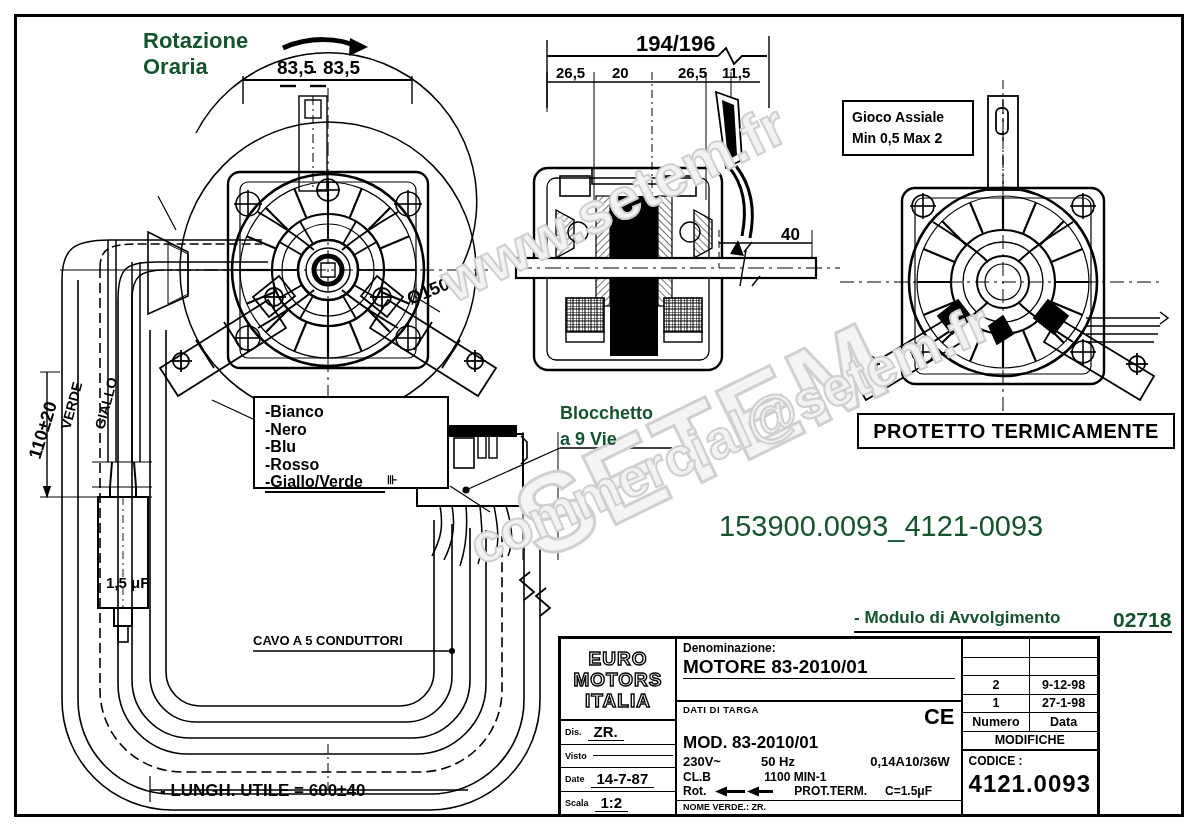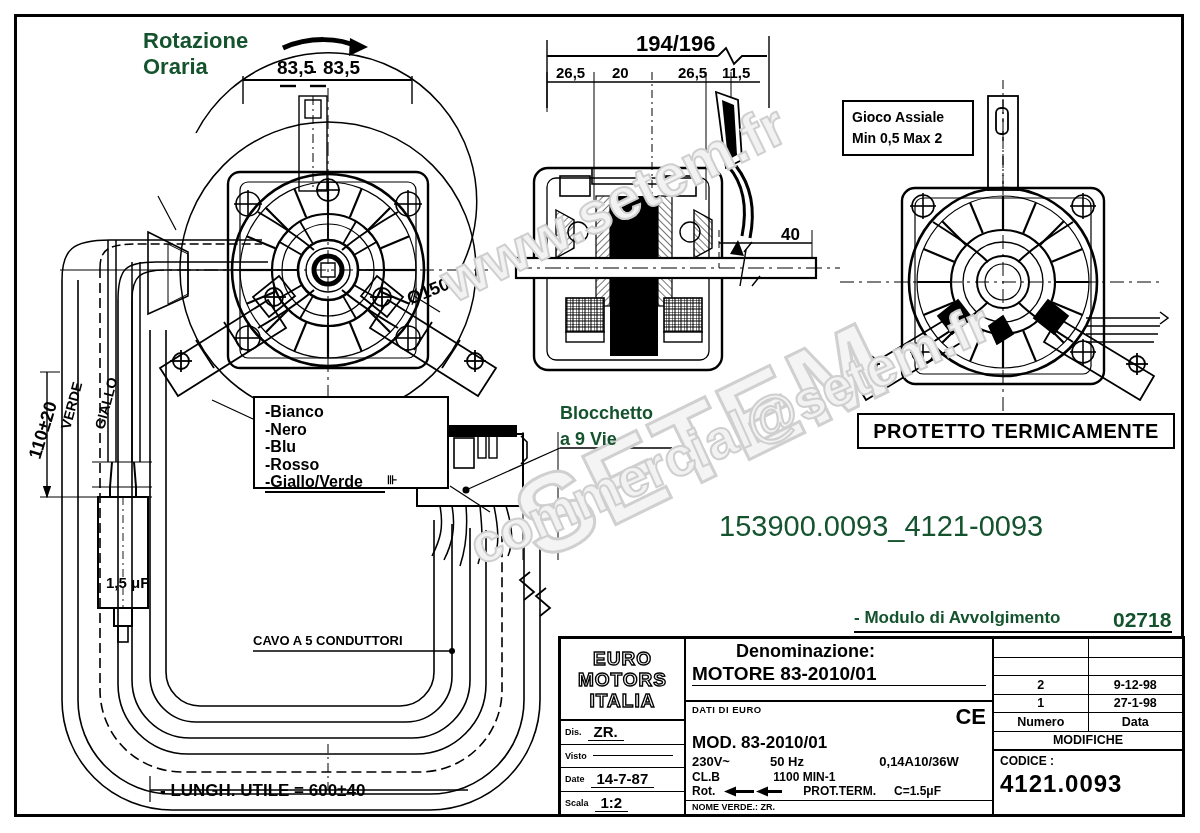--- a/index.html
+++ b/index.html
@@ -26,36 +26,36 @@
   .wm2{left:460px;top:520px;font-size:54px;transform:rotate(-24deg);transform-origin:0 0;
        -webkit-text-stroke:2px #cfcfcf;color:#f2f2f2;}
   .wm3{left:495px;top:470px;font-size:110px;transform:rotate(-26deg);transform-origin:0 0;
        -webkit-text-stroke:3px #d0d0d0;color:#f4f4f4;letter-spacing:4px;}
   .boxlab{
     position:absolute;border:2px solid #000;background:#fff;box-sizing:border-box;
     font-weight:bold;color:#000;
   }
   .plainlab{position:absolute;color:#14532d;font-weight:bold;white-space:nowrap;}
   
-  .tb{position:absolute;left:558px;top:636px;width:627px;height:181px;border:3px solid #000;
+  .tb{position:absolute;left:558px;top:636px;width:542px;height:181px;border:3px solid #000;
       box-sizing:border-box;background:#fff;display:flex;}
   .tb-logo{width:125px;border-right:2px solid #000;box-sizing:border-box;display:flex;flex-direction:column;}
   .tb-logo-top{height:82px;border-bottom:2px solid #000;box-sizing:border-box;
       display:flex;flex-direction:column;align-items:center;justify-content:center;padding:2px 0;}
   .logoline{font-weight:bold;font-size:19px;letter-spacing:1px;line-height:21px;
       color:#fff;-webkit-text-stroke:1.4px #000;}
   .tb-logo-rows{flex:1;display:flex;flex-direction:column;}
   .lrow{flex:1;border-bottom:1.6px solid #000;box-sizing:border-box;
       display:flex;align-items:center;padding-left:4px;position:relative;}
   .lrow:last-child{border-bottom:none;}
   .lrow .lk{font-size:9px;font-weight:bold;}
   .lrow .lv{font-size:15px;font-weight:bold;margin-left:6px;border-bottom:1.4px solid #000;padding:0 6px;}
   .tb-mid{width:308px;border-right:2px solid #000;box-sizing:border-box;display:flex;flex-direction:column;}
   .den{height:72px;border-bottom:2px solid #000;box-sizing:border-box;padding:2px 6px;position:relative;}
-  .den .k{font-size:18px;font-weight:bold;margin-left:44px;}
+  .den .k{font-size:12px;font-weight:bold;}
   .den .v{font-size:19px;font-weight:bold;margin-top:1px;border-bottom:1.4px solid #000;}
   .targa{flex:1;padding:2px 6px;position:relative;font-weight:bold;}
   .targa .k{font-size:9.5px;letter-spacing:.5px;}
   .targa .mod{font-size:17px;margin-top:18px;}
   .targa .el{font-size:13px;margin-top:1px;display:flex;gap:0px;}
   .targa .el span{display:inline-block;}
   .targa .cl{font-size:12px;margin-top:1px;}
   .targa .rot{font-size:12px;display:flex;align-items:center;gap:4px;margin-top:0px;}
   .targa .nd{font-size:9px;border-top:1.6px solid #000;margin:2px -6px 0 -6px;padding:1px 6px 0 6px;}
   .ce{position:absolute;right:6px;top:2px;font-size:22px;font-weight:bold;}
@@ -612,21 +612,21 @@
       </div>
     </div>
 
     <div class="tb-mid">
       <div class="den">
         <div class="k">Denominazione:</div>
         <div class="v">MOTORE   83-2010/01</div>
       </div>
       <div class="targa">
         <div class="ce">CE</div>
-        <div class="k">DATI DI EURO</div>
+        <div class="k">DATI DI TARGA</div>
         <div class="mod">MOD. 83-2010/01</div>
         <div class="el">
           <span style="width:78px;">230V~</span>
           <span style="width:72px;">50 Hz</span>
           <span style="width:72px;text-align:right;">0,14A</span>
           <span>10/36W</span>
         </div>
         <div class="cl">
           <span style="display:inline-block;width:78px;">CL.B</span>
           <span>1100 MIN-1</span>

